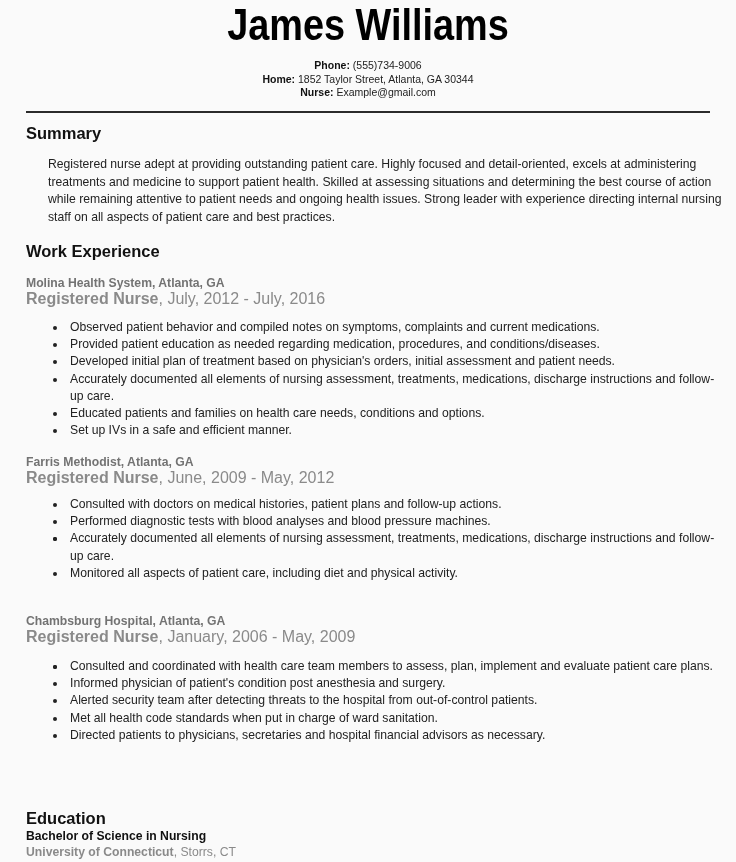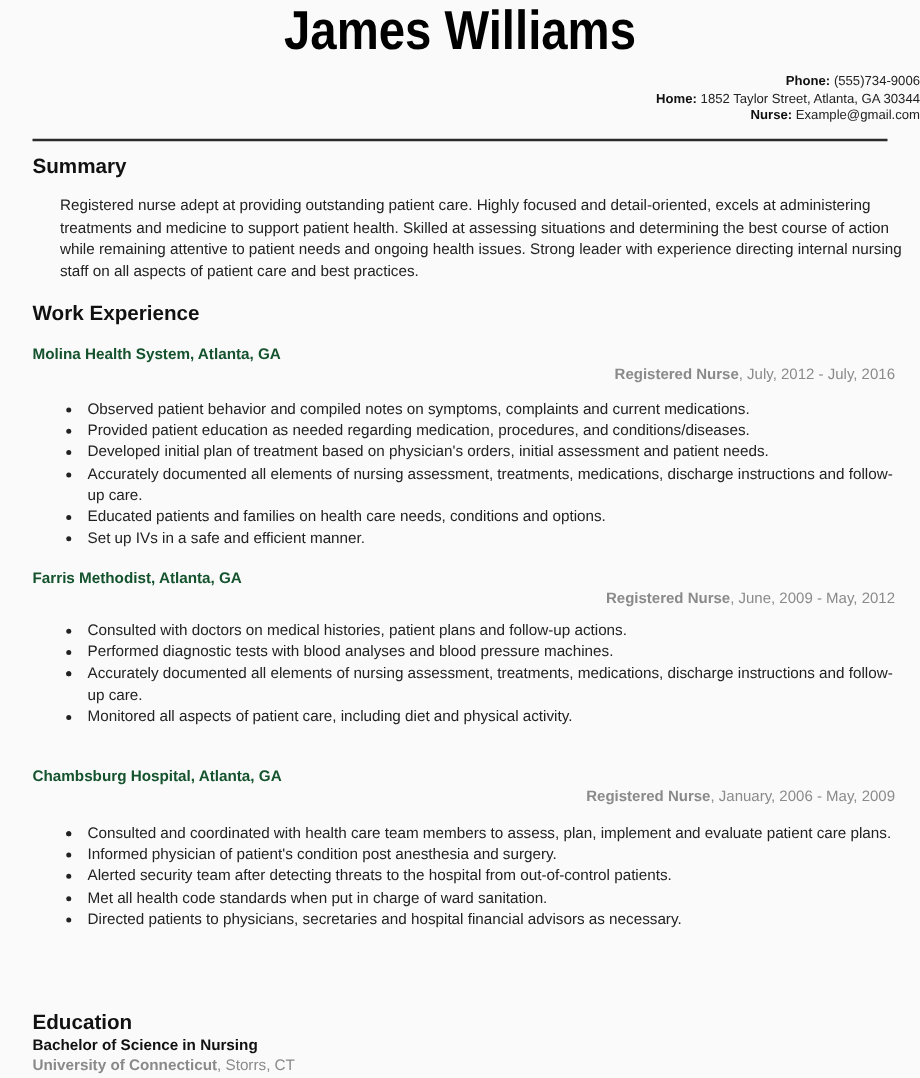--- a/index.html
+++ b/index.html
@@ -14,37 +14,37 @@
   .name {
     position: absolute; left: 0; top: 0; width: 736px;
     text-align: center; font-size: 44px; font-weight: bold;
     line-height: 50px; letter-spacing: 0px; color: #000;
     transform: scaleX(0.86); transform-origin: center;
   }
   .contact {
     position: absolute; left: 0; top: 59px; width: 736px;
     text-align: center; font-size: 10.5px; line-height: 13.5px; color: #222;
   }
-  .contact .row { display: block; text-align: right; }
+  .contact .row { display: block; }
   .contact b { font-weight: bold; color: #111; }
   .rule {
     position: absolute; left: 26px; top: 111px; width: 684px; height: 2px;
     background: #2b2b2b;
   }
   .h2 {
     position: absolute; left: 26px; font-size: 16.5px; font-weight: bold;
     color: #111; line-height: 20px;
   }
   .para {
     position: absolute; left: 26px; width: 690px;
     font-size: 12.2px; line-height: 17.6px; color: #222; margin-left: 22px;
   }
   .job { position: absolute; left: 26px; width: 690px; }
-  .job .org { font-size: 12.2px; font-weight: bold; color: #14532d; line-height: 16px; }
-  .job .role { font-size: 12px; color: #8a8a8a; line-height: 16px; text-align: right; }
+  .job .org { font-size: 12.2px; font-weight: bold; color: #737373; line-height: 16px; }
+  .job .role { font-size: 16px; color: #8a8a8a; line-height: 16px; }
   .job .role b { font-weight: bold; color: #8a8a8a; }
   .job ul {
     list-style: none; margin: 0; padding: 0;
     position: absolute; left: 44px; width: 650px;
   }
   .job li {
     position: relative; font-size: 12.2px; line-height: 17.2px; color: #222;
     padding-left: 0;
   }
   .job li .dot {

